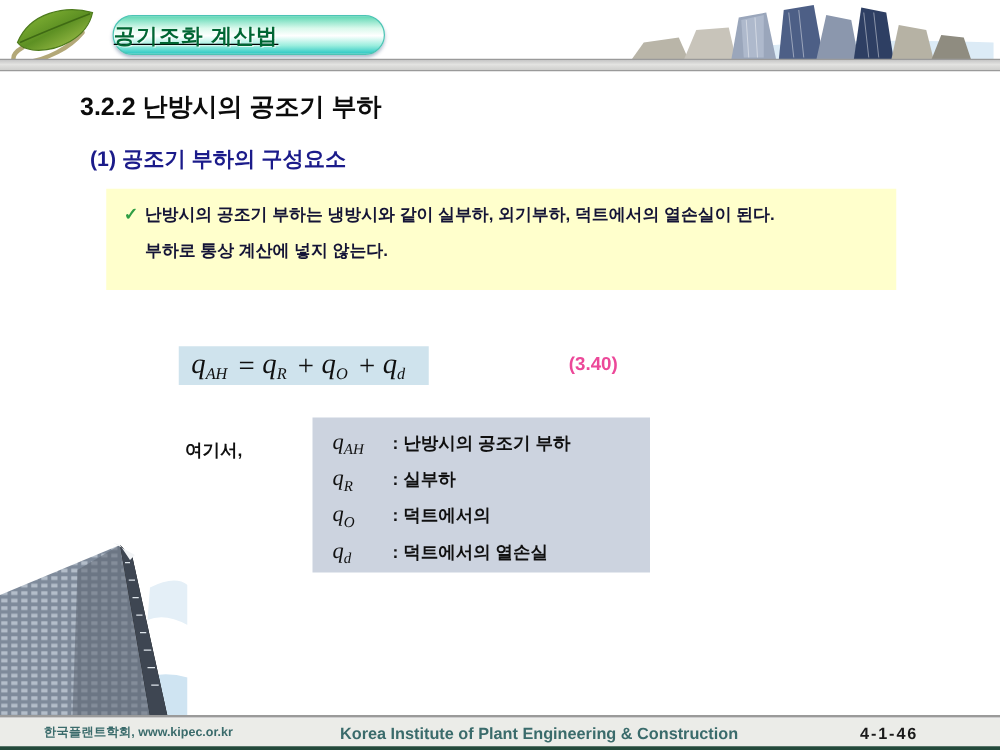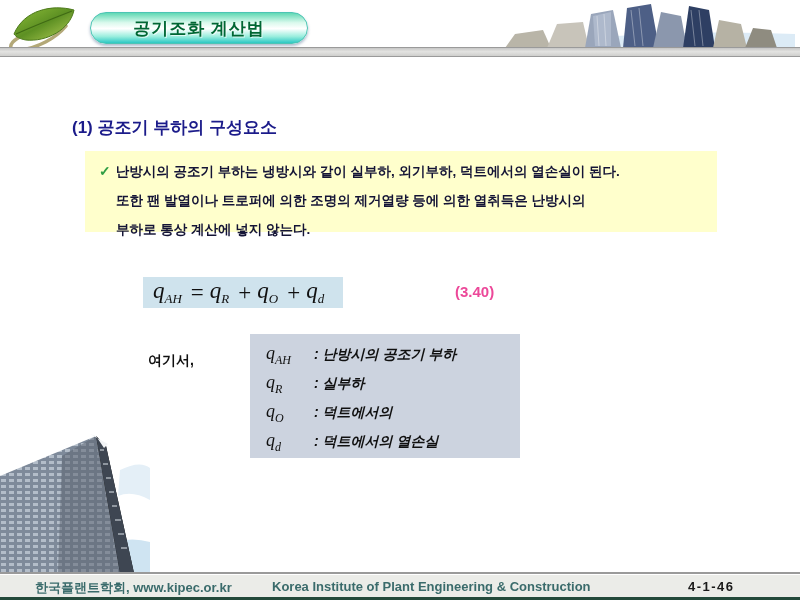--- a/index.html
+++ b/index.html
@@ -11,21 +11,21 @@
 
   
   .header { position:absolute; top:0; left:0; width:800px; height:47px; background:#fff; }
   .logo { position:absolute; left:4px; top:0px; width:82px; height:50px; }
   .banner {
     position:absolute; left:90px; top:12px; width:216px; height:30px;
     border-radius:16px;
     background:linear-gradient(180deg,#5fd8b4 0%,#d9f9ec 32%,#ffffff 52%,#9beede 78%,#2cc8c4 100%);
     border:1px solid #4cc4b4;
     box-shadow:0 2px 3px rgba(20,60,110,.35);
-    display:flex; align-items:center; justify-content:center;
+    display:flex; align-items:center; justify-content:flex-start;text-decoration:underline;
   }
   .banner-text {
     color:#006633; font-weight:bold; font-size:17px; letter-spacing:1px;
     text-shadow:1px 1px 0 rgba(255,255,255,.65);
   }
   .skyline { position:absolute; right:5px; top:0; width:330px; height:48px; }
 
   .divider-band {
     position:absolute; top:47px; left:0; width:800px; height:8px;
     background:linear-gradient(180deg,#c6c6c6,#e3e3e1 45%,#cfcfcd);
@@ -64,29 +64,29 @@
   .defs {
     position:absolute; left:250px; top:334px; width:270px; height:124px;
     background:#ccd3df; box-sizing:border-box; padding:9px 0 0 16px;
   }
   .def-row { display:flex; align-items:baseline; height:29px; }
   .def-sym {
     font-family:"Liberation Serif", serif; font-style:italic;
     font-size:18px; color:#101010; width:48px; flex:0 0 48px;
   }
   .def-sym sub { font-size:12px; }
-  .def-meaning { font-size:14px; font-weight:bold; color:#101010;font-style:italic; }
+  .def-meaning { font-size:14px; font-weight:bold; color:#101010; }
 
   
   .tower { position:absolute; left:0; top:430px; width:150px; height:143px; }
 
   
   .footer-line { position:absolute; top:572px; left:0; width:800px; height:2px; background:#9a9a9a; border-bottom:1px solid #ffffff; }
   .footer { position:absolute; top:575px; left:0; width:800px; height:22px; background:#ebece8; }
-  .f-left  { position:absolute; left:35px;  top:579px; font-size:13px; font-weight:bold; color:#3a6b6b; }
+  .f-left  { position:absolute; left:35px;  top:579px; font-size:10px; font-weight:bold; color:#3a6b6b; }
   .f-center{ position:absolute; left:272px; top:579px; font-size:13px; font-weight:bold; color:#3a6b6b; }
   .f-page  { position:absolute; left:688px; top:579px; font-size:13px; font-weight:bold; color:#1a1a1a; letter-spacing:1.5px; }
   .bottom-bar { position:absolute; bottom:0; left:0; width:800px; height:3px; background:#23493a; }
 </style>
 </head>
 <body>
 
 <div class="slide">
 
   <div class="header">
@@ -126,27 +126,27 @@
             <line x1="234" y1="10" x2="238" y2="46"></line>
           <line x1="132" y1="16" x2="134" y2="46"></line>
             <line x1="139" y1="14" x2="141" y2="46"></line>
         </g>
       </svg>
     </div>
   </div>
 
   <div class="divider-band"></div>
 
+  <div class="title">3.2.2 난방시의 공조기 부하</div>
   <div class="subtitle">(1) 공조기 부하의 구성요소</div>
 
   <div class="note">
     <div>
       <span class="check">✓</span><span>난방시의 공조기 부하는 냉방시와 같이 실부하, 외기부하, 덕트에서의 열손실이 된다.</span>
     </div>
-    <div class="cont">또한 팬 발열이나 트로퍼에 의한 조명의 제거열량 등에 의한 열취득은 난방시의</div>
     <div class="cont">부하로 통상 계산에 넣지 않는다.</div>
   </div>
 
   <div class="eq-box">
     <span><span>q</span><sub>AH</sub></span>
     <span class="eq-op">=</span>
     <span><span>q</span><sub>R</sub></span>
     <span class="eq-op">+</span>
     <span><span>q</span><sub>O</sub></span>
     <span class="eq-op">+</span>

